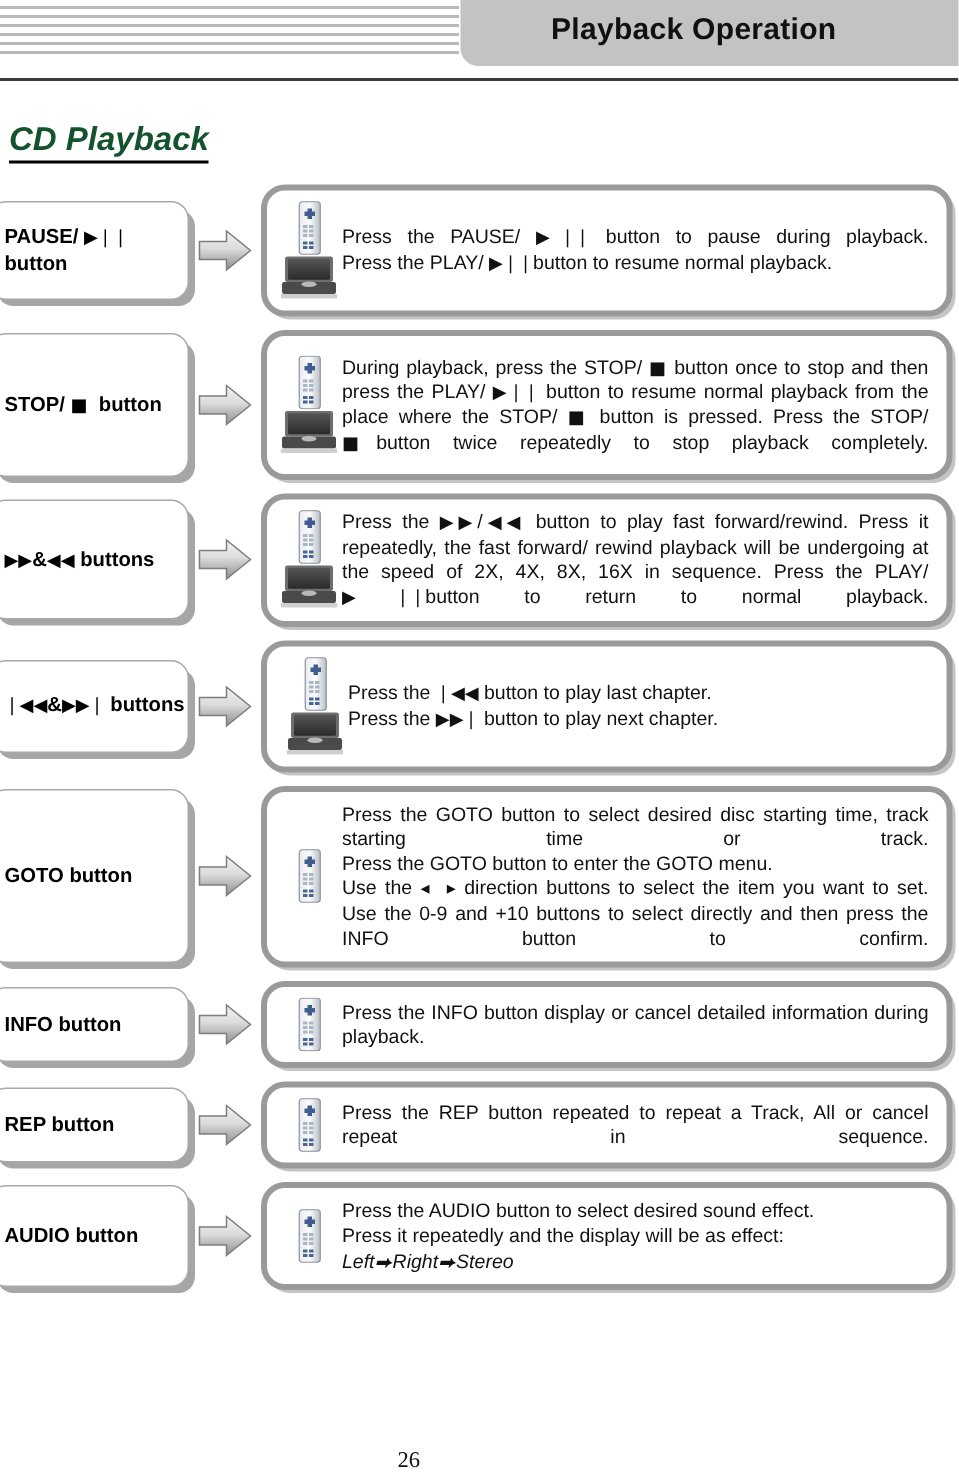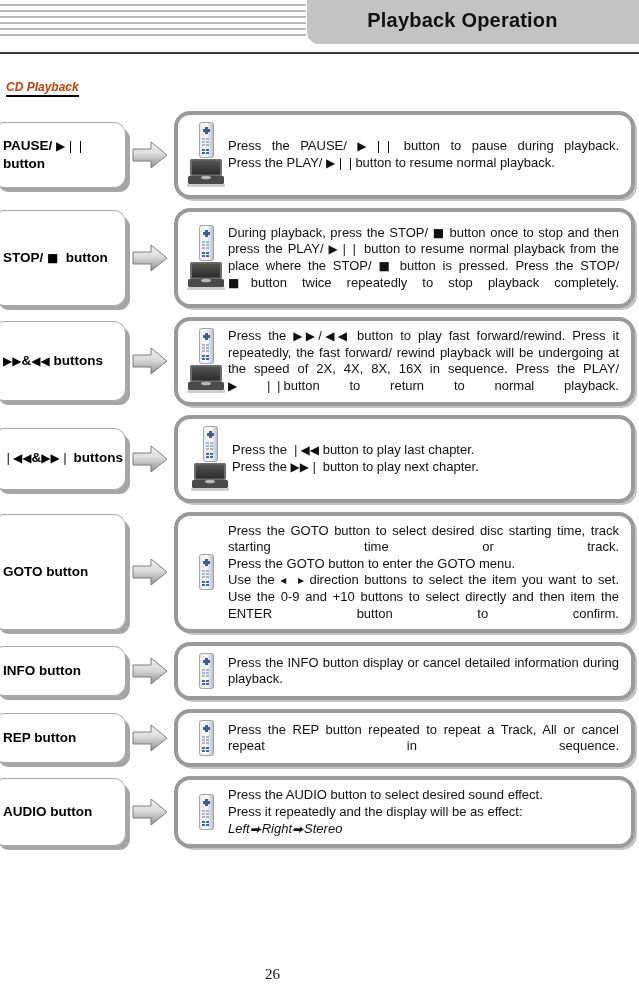--- a/index.html
+++ b/index.html
@@ -26,22 +26,22 @@
     letter-spacing: 0.2px; padding-right: 34px; padding-top: 6px;
   }
   .hdr-rule {
     position: absolute; left: 0; top: 52px; width: 639px; height: 2px;
     background: #3c3c3c;
   }
 
   
   #section-title {
     margin: 24px 0 0 6px;
-    font-size: 12px; font-weight: bold; font-style: italic;
-    color: #c2410c;
+    font-size: 22px; font-weight: bold; font-style: italic;
+    color: #14532d;
     display: inline-block;
     border-bottom: 2px solid #000;
     padding-bottom: 1px;
   }
 
   
   #rows { margin-top: 14px; position: relative; }
   .row {
     display: flex;
     align-items: center;
@@ -408,21 +408,21 @@
               <rect x="8" y="27" width="3" height="2"></rect>
             <rect x="4" y="30" width="3" height="2"></rect>
               <rect x="8" y="30" width="3" height="2"></rect>
           </g>
         </svg>
       </div>
       <div class="body-text">
         <p class="just">Press the GOTO button to select desired disc starting <span class="nojust">time, track starting time or track.</span></p>
         <p>Press the GOTO button to enter the GOTO menu.</p>
         <p class="just">Use the <span class="g">◂&nbsp; ▸</span> direction buttons to select the item you want <span class="nojust">to set.</span></p>
-        <p class="just">Use the 0-9 and +10 buttons to select directly and then <span class="nojust">item the ENTER button to confirm.</span></p>
+        <p class="just">Use the 0-9 and +10 buttons to select directly and then <span class="nojust">press the INFO button to confirm.</span></p>
       </div>
     </div>
   </div>
 
   <div class="row h-info">
     <div class="label-box">
       <div class="label-text">INFO button</div>
     </div>
     <div class="arrow-cell">
       <svg class="arrow" viewBox="0 0 38 32">

